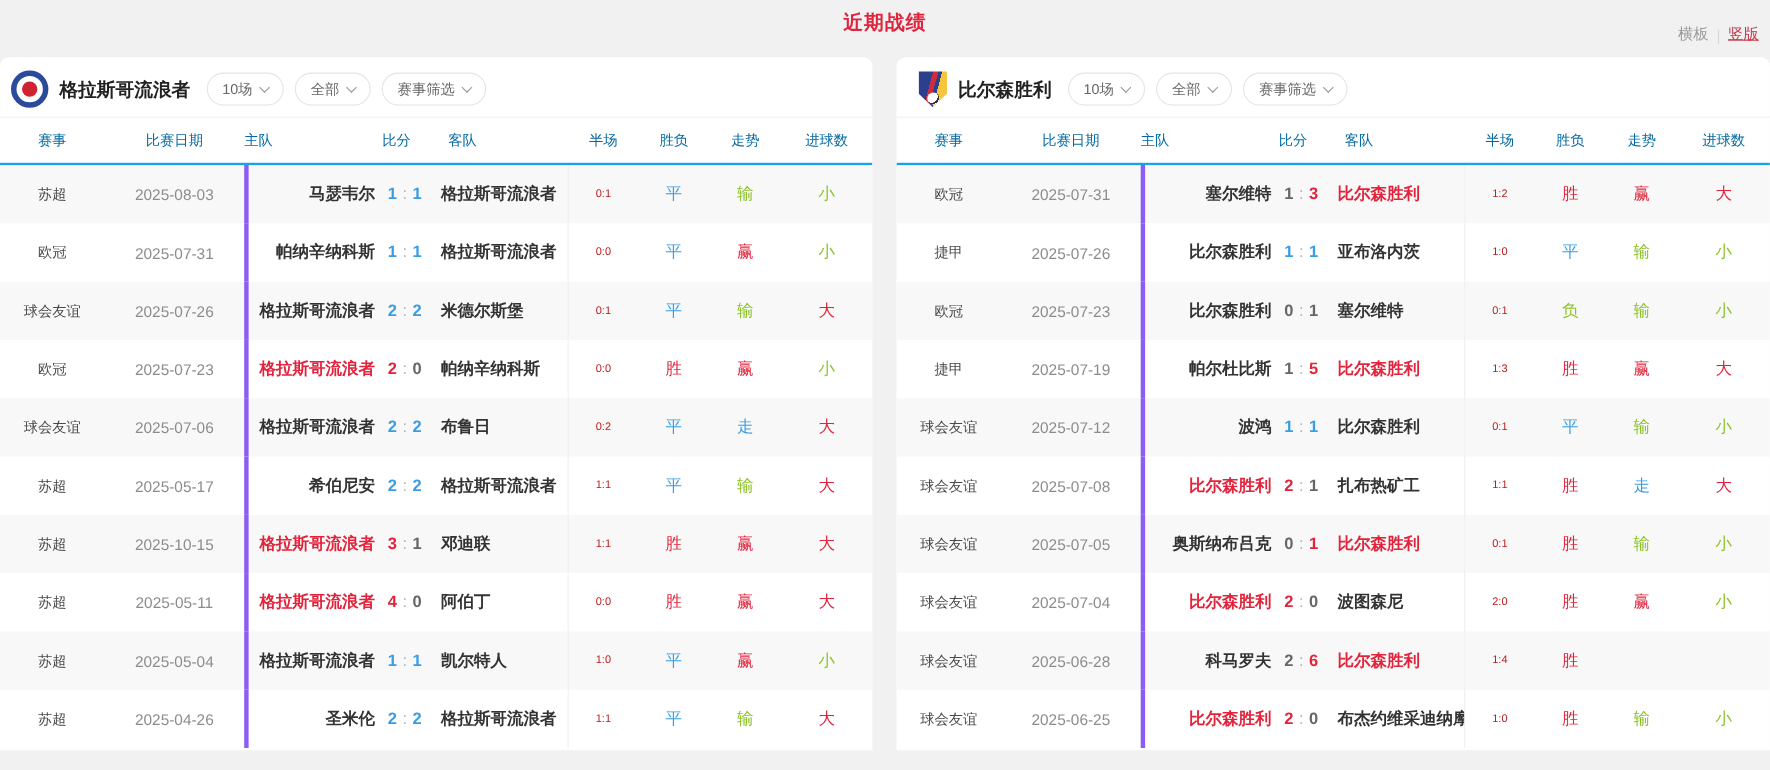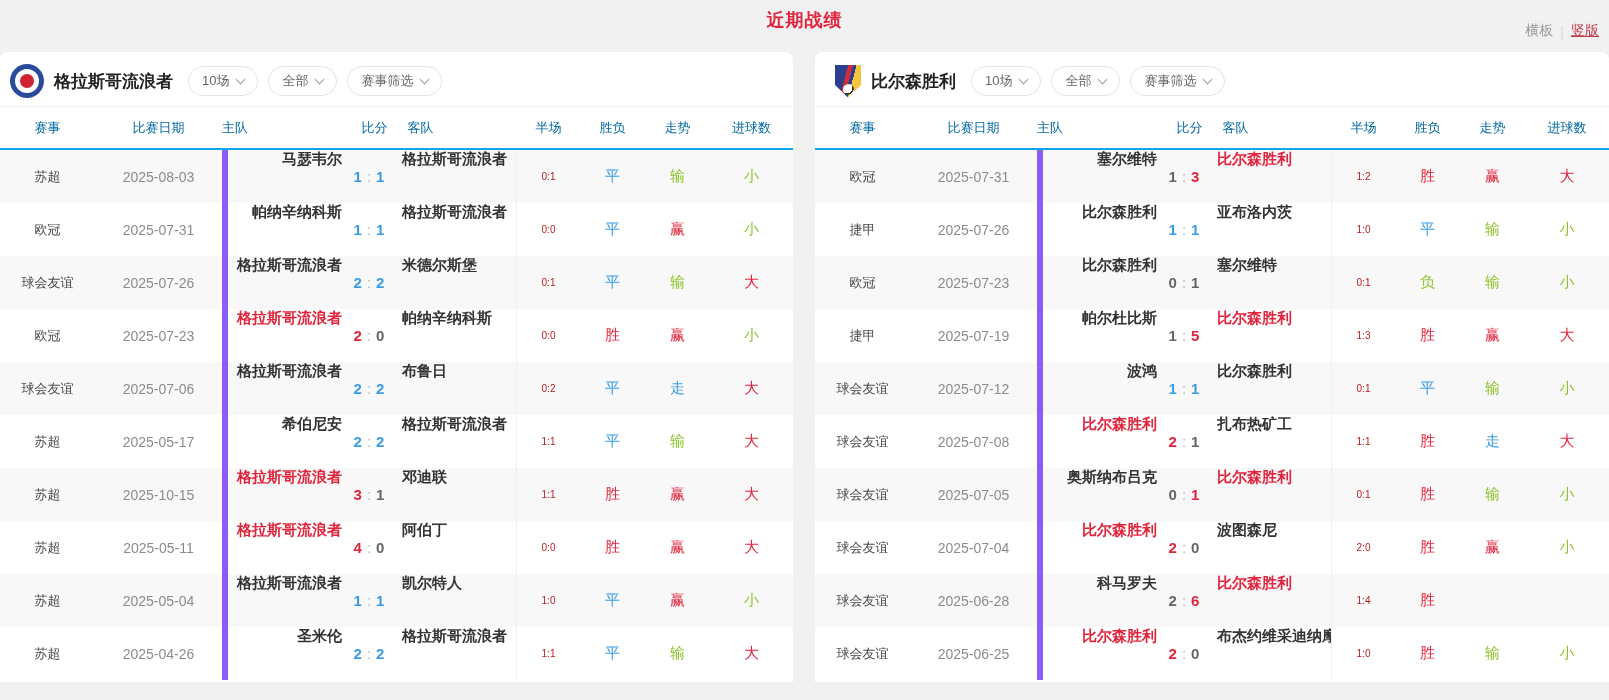--- a/index.html
+++ b/index.html
@@ -27,27 +27,27 @@
   .team-name { font-size:17px; font-weight:700; color:#222; margin:0 5px 0 10px; white-space:nowrap; }
   .chip { height:30px; border:1px solid #e4e4e4; border-radius:16px; display:flex; align-items:center;
     padding:0 13px; margin-left:10px; color:#666; font-size:13px; gap:8px; background:#fff; cursor:pointer; white-space:nowrap; }
   .chev { width:7px; height:7px; border-right:1.5px solid #9c9c9c; border-bottom:1.5px solid #9c9c9c;
     transform:rotate(45deg); margin-top:-4px; flex:none; }
   .grid { display:grid; grid-template-columns:95px 127px 295px 63px 65px 65px 1fr; align-items:center; }
   .thead { height:43px; color:#0369a1; font-size:13px; border-bottom:2px solid #0ea5e9; }
   .thead .c, .trow .c { text-align:center; }
   .hmatch { display:flex; align-items:center; }
   .hmatch .hl { flex:1; text-align:left; padding-right:16px; }
-  .hmatch .sl { width:54px; flex:none; text-align:center; }
+  .hmatch .sl { width:54px; flex:none; text-align:left; }
   .hmatch .al { flex:1; text-align:left; padding-left:6px; }
   .trow { height:53px; font-size:14px; }
   .trow.alt { background:#f8f8f8; }
   .comp { color:#4a4a4a; font-size:13px; }
   .date { color:#8c8c8c; font-size:14px; }
-  .match { display:flex; height:100%; border-left:6px solid #8b5cf6; border-right:1px solid #f0f0f0; }
+  .match { display:flex; align-items:center; height:100%; border-left:4px solid #8b5cf6; border-right:1px solid #f0f0f0; }
   .tname { flex:1; font-weight:600; color:#333; font-size:15px; white-space:nowrap; overflow:hidden; }
   .home { text-align:right; }
   .away { text-align:left; padding-left:6px; }
   .score { width:54px; flex:none; display:flex; justify-content:center; align-items:center; gap:5px;
     font-size:15px; font-weight:600; }
   .score i { font-style:normal; color:#b5b5b5; font-weight:400; }
   .half { color:#b91c1c; font-size:10px; }
   .res { font-size:15px; }
 </style>
 </head>

